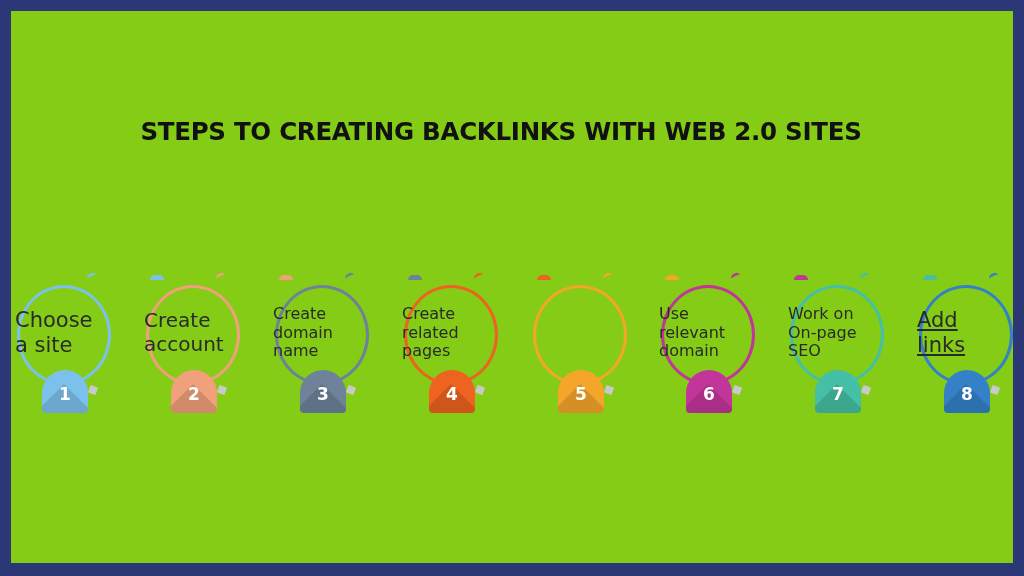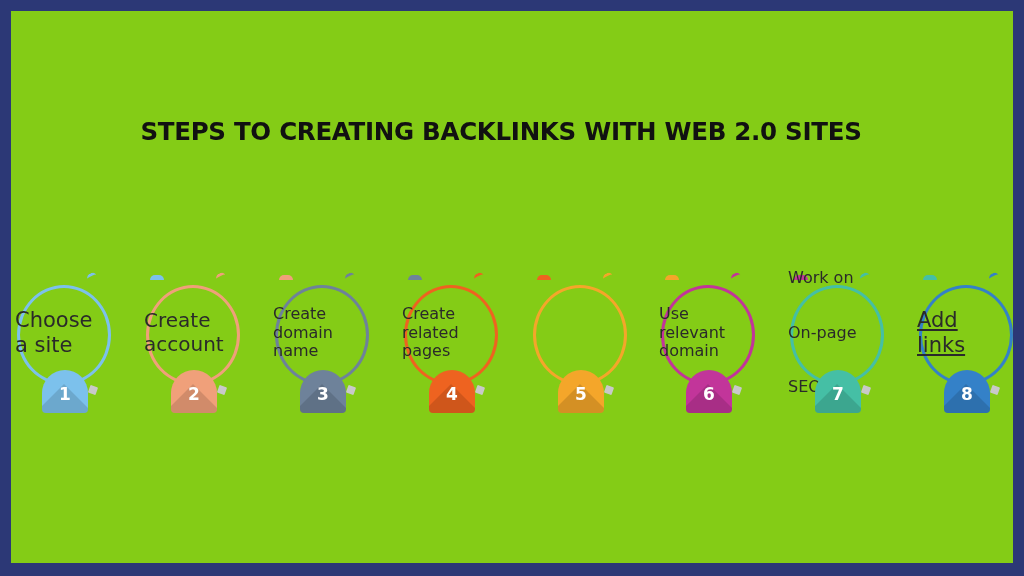--- a/index.html
+++ b/index.html
@@ -132,21 +132,21 @@
         </div>
         <div class="tick"></div>
         <div class="badge" style="background: rgb(194, 53, 154);">
           <span class="num">6</span>
         </div>
       </div>
     <div class="step" style="left:771px">
         <div class="cap-left" style="background: rgb(194, 53, 154);"></div>
         <div class="arc-right" style="border-color: rgb(69, 191, 165);"></div>
         <div class="ring" style="border-color: rgb(69, 191, 165);"></div>
-        <div class="label" style="font-size: 16px; gap: 36px;">
+        <div class="label" style="font-size: 16px;">
           <span>Work on</span>
           <span>On-page</span>
           <span>SEO</span>
         </div>
         <div class="tick"></div>
         <div class="badge" style="background: rgb(69, 191, 165);">
           <span class="num">7</span>
         </div>
       </div>
     <div class="step" style="left:900px">

